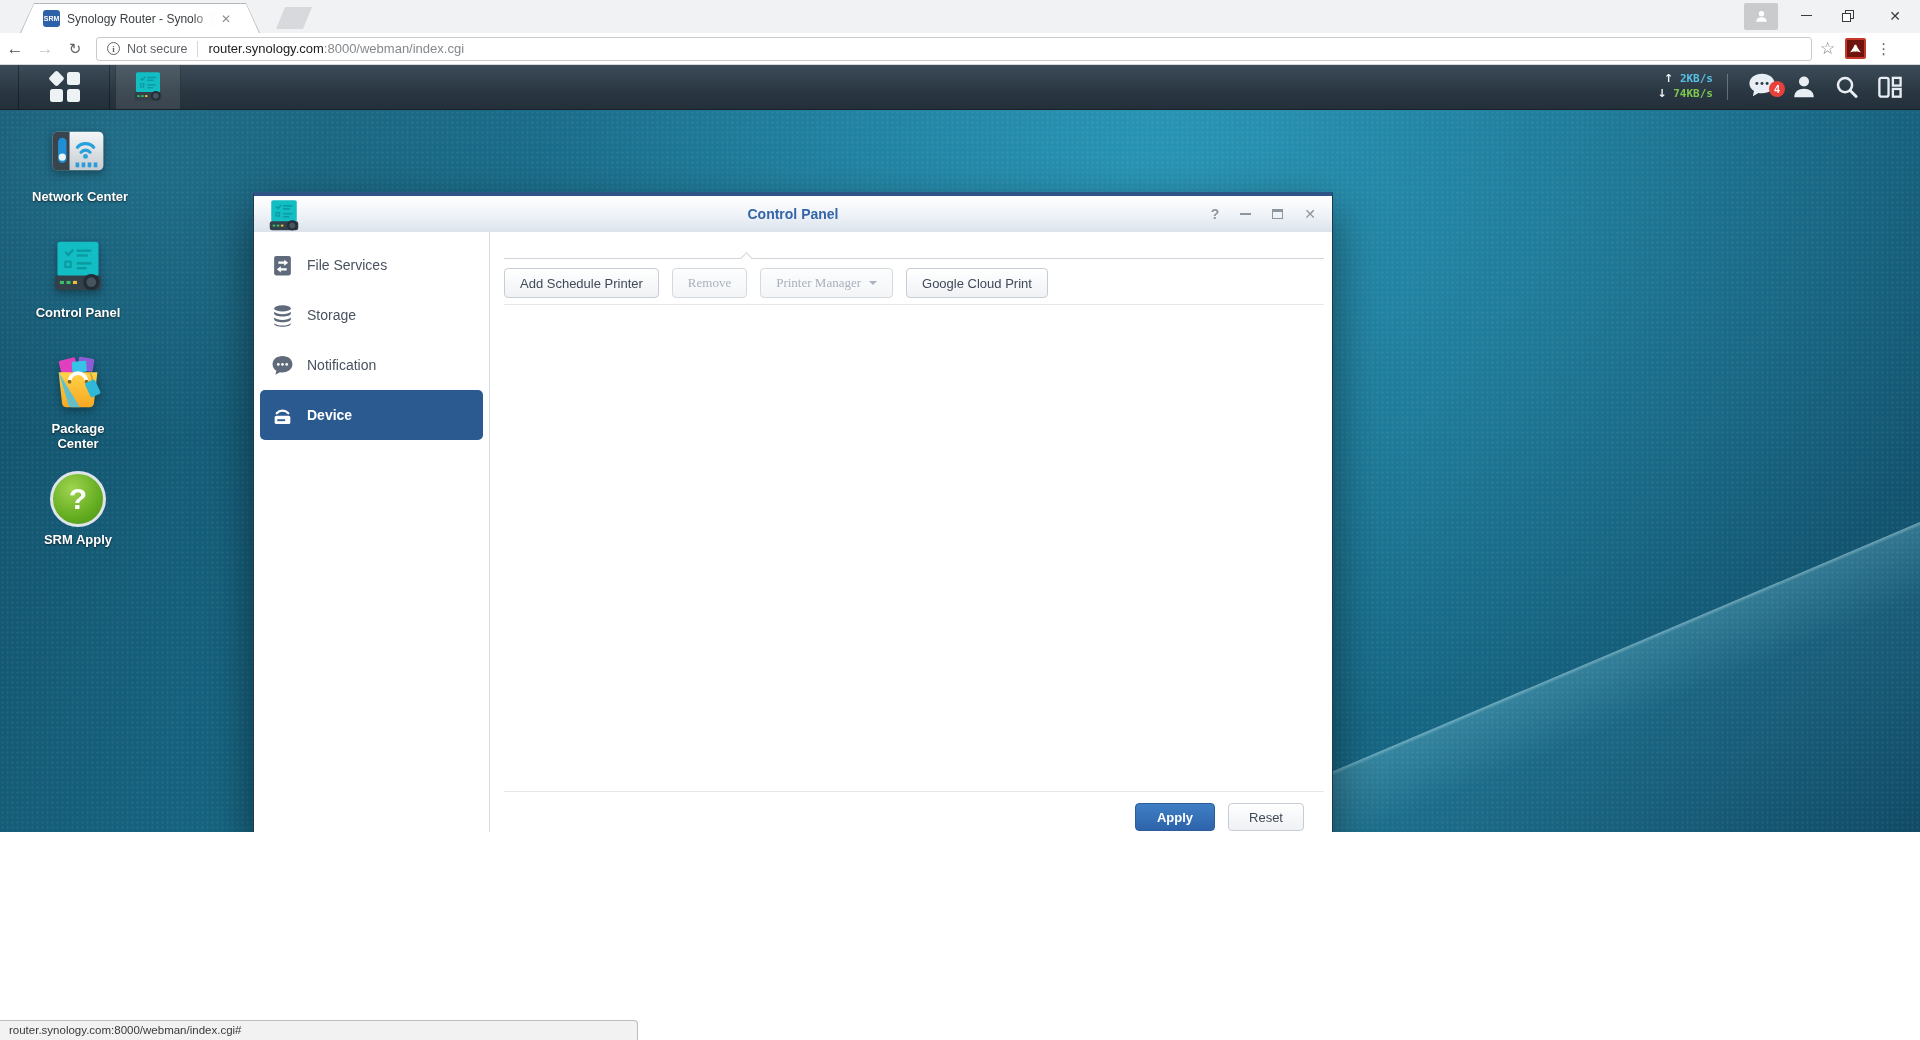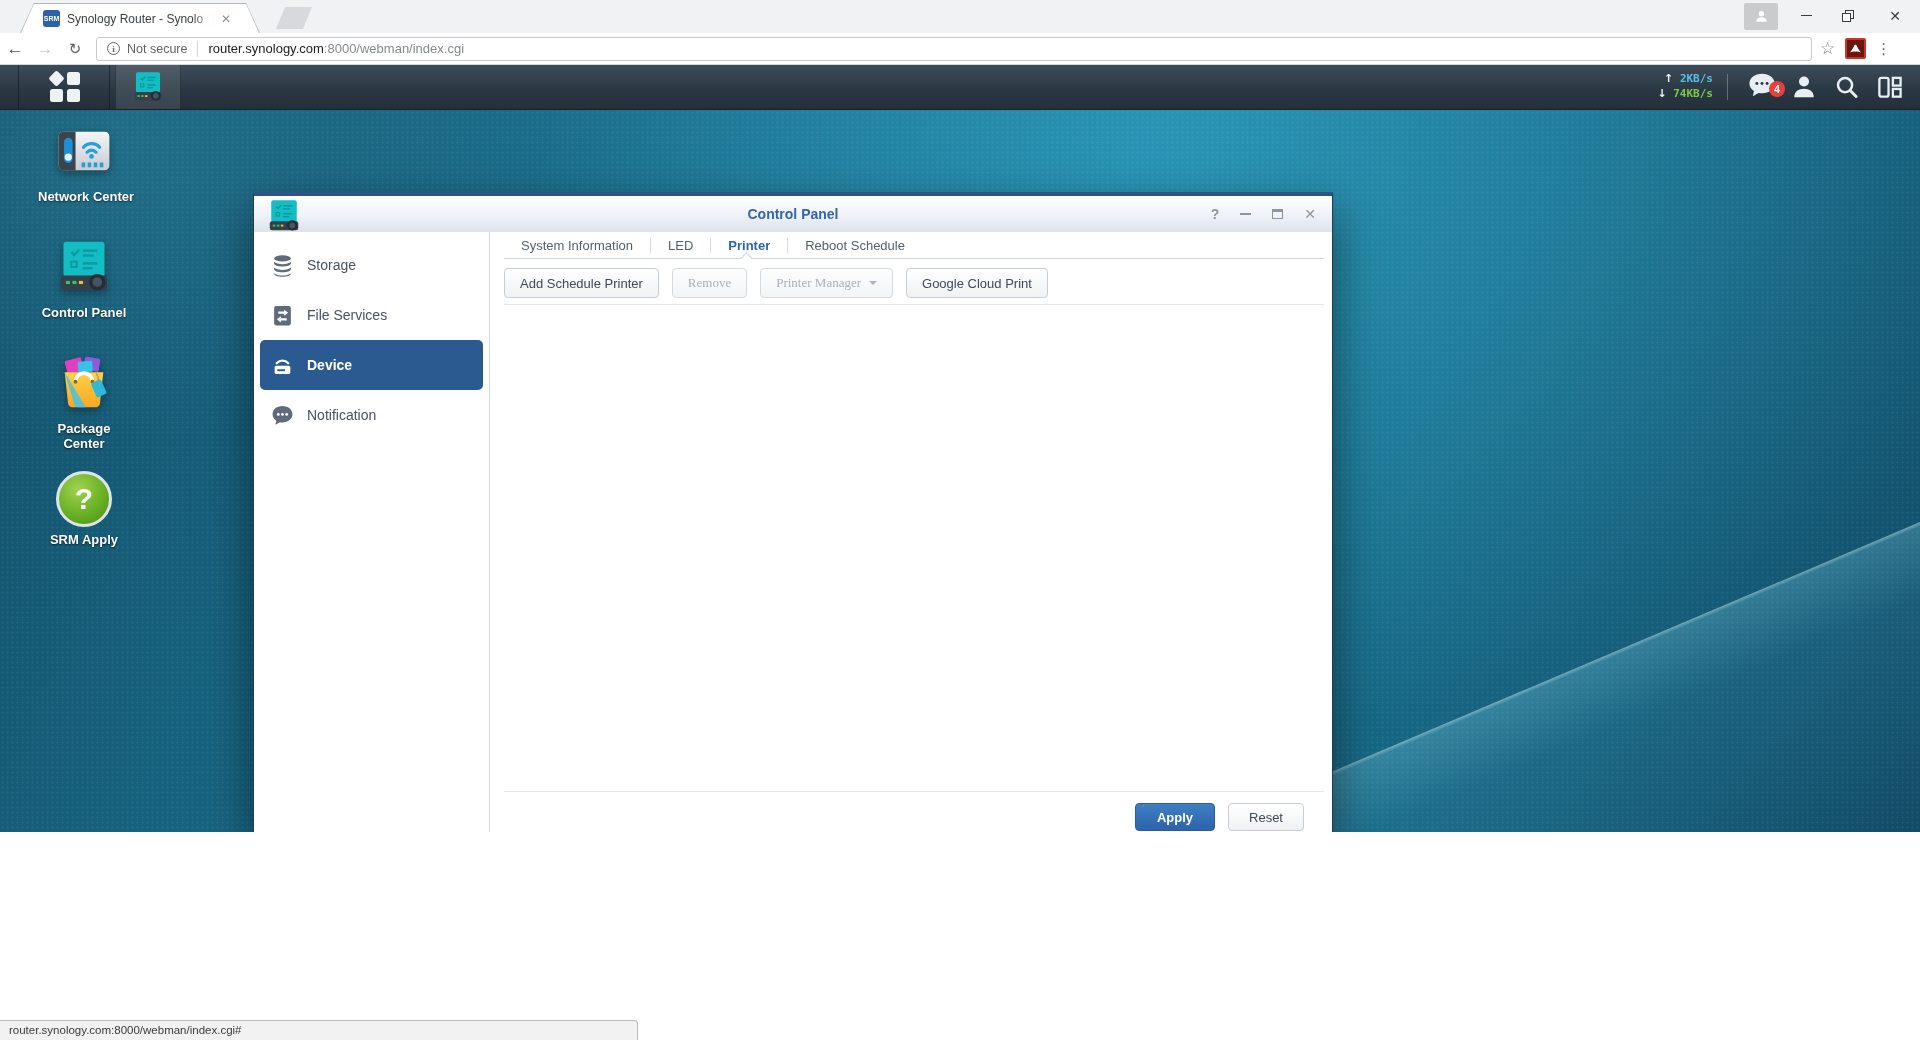--- a/index.html
+++ b/index.html
@@ -81,21 +81,21 @@
   .speeds { position:absolute; left:1638px; top:6px; width:75px; text-align:right;
             font-family:"DejaVu Sans Mono",monospace; font-size:11px; font-weight:bold; line-height:15px; }
   .speeds .arr { color:#f2f6f9; font-family:"DejaVu Sans",sans-serif; }
   .up-val { color:#56c0e6; } .down-val { color:#7ec84f; }
   .tb-vsep { position:absolute; left:1727px; top:9px; width:1px; height:26px; background:rgba(255,255,255,.28); }
   .tb-ico { position:absolute; top:0; height:44px; display:flex; align-items:center; justify-content:center; }
   .badge { position:absolute; right:-8px; bottom:6px; min-width:16px; height:16px; border-radius:9px; background:#e8413c;
            color:#fff; font-size:10px; font-weight:bold; display:flex; align-items:center; justify-content:center; padding:0 4px; }
 
   
-  .dicon { position:absolute; left:38px; width:92px; text-align:center; z-index:2; }
+  .dicon { position:absolute; left:32px; width:92px; text-align:center; z-index:2; }
   .dicon .art { width:58px; height:58px; margin:0 auto; filter:drop-shadow(0 3px 4px rgba(0,0,0,.35)); }
   .dicon .lbl { margin-top:5px; font-size:13px; font-weight:bold; color:#fff; line-height:15px;
                 text-shadow:0 1px 2px rgba(0,0,0,.65); white-space:nowrap; }
   .dicon.wrap .lbl { white-space:normal; width:70px; margin-left:auto; margin-right:auto; }
   .help-circ { width:56px; height:56px; margin:1px auto; border-radius:50%; border:3px solid #dde4ea;
                background:radial-gradient(circle at 38% 30%, #9fd44e, #64ad21 60%, #4d8f15);
                color:#fff; font-size:30px; font-weight:bold; display:flex; align-items:center; justify-content:center;
                font-family:"Liberation Sans",sans-serif; }
 
   
@@ -389,65 +389,56 @@
         <span class="q">?</span>
         <span class="mini"></span>
         <span class="maxi"></span>
         <span class="clo">✕</span>
       </div>
     </div>
 
     <div class="win-body">
       <div class="sidebar">
         <div class="sb-item">
+          <svg class="sic" viewBox="0 0 22 22">
+            <rect x="3" y="2" width="16" height="18.5" rx="2" fill="#5f6b7a"></rect>
+            <path d="M12.6 5.4 L16.4 8.3 12.6 11.2 12.6 9.4 7 9.4 7 7.2 12.6 7.2 Z" fill="#fff"></path>
+            <path d="M9.4 11.8 L5.6 14.7 9.4 17.6 9.4 15.8 15 15.8 15 13.6 9.4 13.6 Z" fill="#fff"></path>
+          </svg>
+          <span>File Services</span>
+        </div>
+        <div class="sb-item">
           <svg class="sic" viewBox="0 0 22 22" fill="#5f6b7a">
             <ellipse cx="11" cy="4.2" rx="8" ry="2.9"></ellipse>
             <path d="M3 7.4 c1.6 1.5 4.6 2.3 8 2.3 s6.4-.8 8-2.3 v1.7 c0 1.6-3.6 2.9-8 2.9 s-8-1.3-8-2.9 z"></path>
             <path d="M3 12.9 c1.6 1.5 4.6 2.3 8 2.3 s6.4-.8 8-2.3 v1.7 c0 1.6-3.6 2.9-8 2.9 s-8-1.3-8-2.9 z"></path>
             <path d="M3 18.3 c1.6 1.5 4.6 2.3 8 2.3 s6.4-.8 8-2.3 v.6 c0 1.6-3.6 2.9-8 2.9 s-8-1.3-8-2.9 z"></path>
           </svg>
           <span>Storage</span>
-        </div>
-        <div class="sb-item">
-          <svg class="sic" viewBox="0 0 22 22">
-            <rect x="3" y="2" width="16" height="18.5" rx="2" fill="#5f6b7a"></rect>
-            <path d="M12.6 5.4 L16.4 8.3 12.6 11.2 12.6 9.4 7 9.4 7 7.2 12.6 7.2 Z" fill="#fff"></path>
-            <path d="M9.4 11.8 L5.6 14.7 9.4 17.6 9.4 15.8 15 15.8 15 13.6 9.4 13.6 Z" fill="#fff"></path>
-          </svg>
-          <span>File Services</span>
-        </div>
-        <div class="sb-item sel">
-          <svg class="sic" viewBox="0 0 22 22">
-            <path d="M5.5 8.8 a7.5 7.5 0 0 1 11 0" stroke="#fff" stroke-width="2.2" fill="none" stroke-linecap="round"></path>
-            <rect x="3.5" y="11.2" width="15" height="8" rx="1.8" fill="#fff"></rect>
-            <rect x="6" y="14.6" width="7.5" height="1.8" fill="#2b5a91"></rect>
-          </svg>
-          <span>Device</span>
         </div>
         <div class="sb-item">
           <svg class="sic" viewBox="0 0 22 22">
             <path d="M11 2 C5.5 2 1.5 5.4 1.5 9.8 c0 2.5 1.4 4.8 3.6 6.3 L4.2 19.8 l4.4-2.4 c.8 .1 1.6 .2 2.4 .2 5.5 0 9.5-3.4 9.5-7.8 C20.5 5.4 16.5 2 11 2 Z" fill="#5f6b7a"></path>
             <circle cx="7" cy="10" r="1.3" fill="#fff"></circle>
               <circle cx="11" cy="10" r="1.3" fill="#fff"></circle>
               <circle cx="15" cy="10" r="1.3" fill="#fff"></circle>
           </svg>
           <span>Notification</span>
         </div>
+        <div class="sb-item sel">
+          <svg class="sic" viewBox="0 0 22 22">
+            <path d="M5.5 8.8 a7.5 7.5 0 0 1 11 0" stroke="#fff" stroke-width="2.2" fill="none" stroke-linecap="round"></path>
+            <rect x="3.5" y="11.2" width="15" height="8" rx="1.8" fill="#fff"></rect>
+            <rect x="6" y="14.6" width="7.5" height="1.8" fill="#2b5a91"></rect>
+          </svg>
+          <span>Device</span>
+        </div>
       </div>
 
       <div class="content">
-        <div class="tabrow">
-          <span class="cp-tab">System Information</span>
-          <span class="tab-div"></span>
-          <span class="cp-tab">LED</span>
-          <span class="tab-div"></span>
-          <span class="cp-tab act">Printer</span>
-          <span class="tab-div"></span>
-          <span class="cp-tab">Reboot Schedule</span>
-        </div>
         <div class="tab-line"></div>
         <div class="notch"></div>
 
         <div class="btnrow">
           <button class="btn">Add Schedule Printer</button>
           <button class="btn dis">Remove</button>
           <button class="btn dis">
               <span>Printer Manager</span>
               <span class="caret"></span>
             </button>

